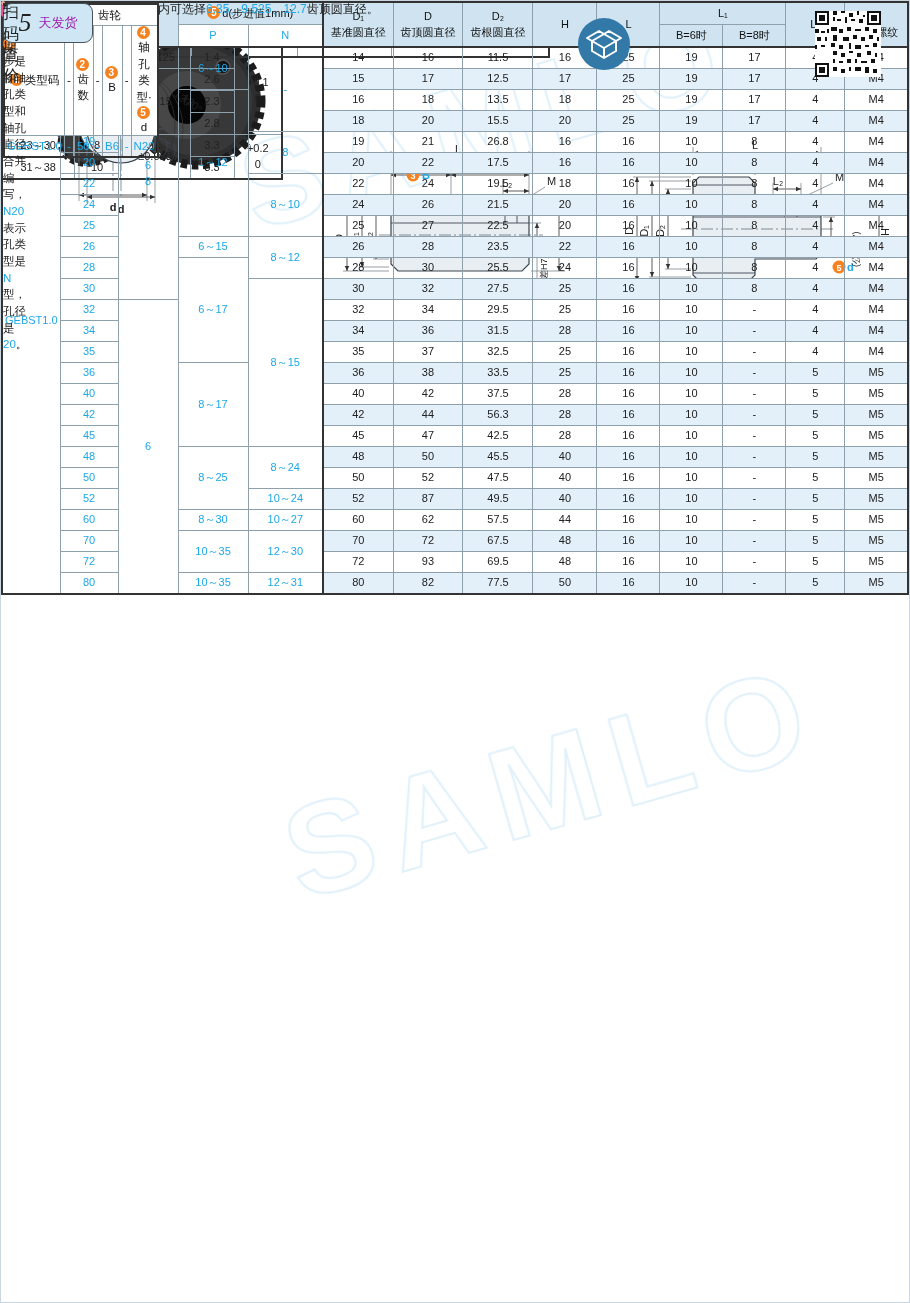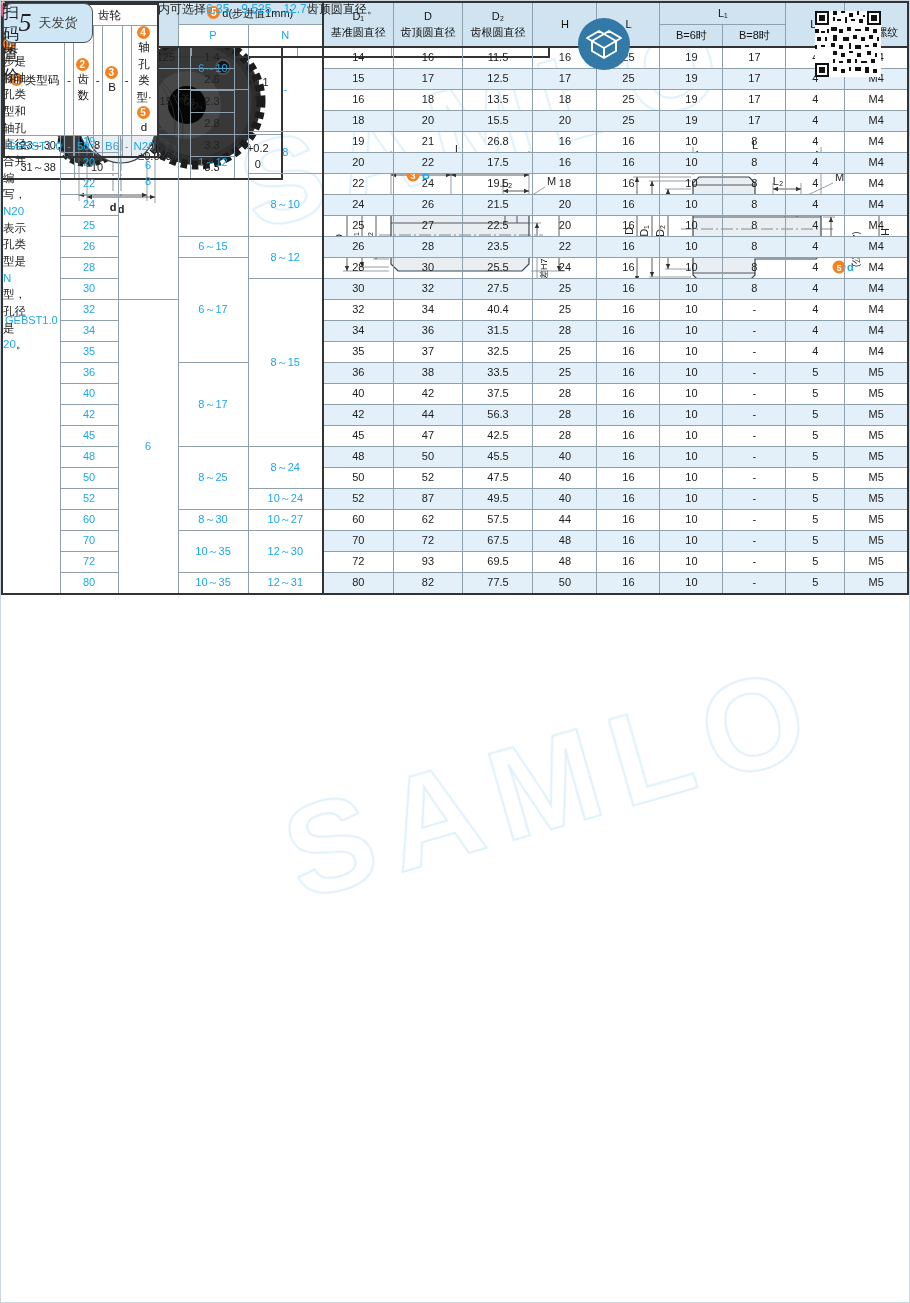--- a/index.html
+++ b/index.html
@@ -40,21 +40,21 @@
   .holes-desc{font-size:12.5px;text-align:center;}
   .kw-title{font-size:12.5px;font-weight:bold;}
   .foot{font-size:12px;}
   .box{position:absolute;border:2px solid #f2a79a;border-radius:2px;background:#fff;}
   .ord-cn{font-size:13.5px;letter-spacing:3px;color:#333;}
   .ord-en{font-size:12px;letter-spacing:3px;color:#333;}
   .note{font-size:11.5px;line-height:1.45;}
   .pill{position:absolute;width:88px;height:38px;background:#cfe7f5;border:1.5px solid #49525a;border-radius:9px;
         display:flex;align-items:center;justify-content:center;gap:7px;}
   .pill .num{font-family:"Liberation Serif","DejaVu Serif",serif;font-style:italic;font-size:26px;color:#222;}
-  .pill .unit{font-size:13px;color:#404040;}
+  .pill .unit{font-size:13px;color:#a21caf;}
   .qrcap{font-size:16px;text-align:center;}
   
   .bodyl{fill:#e9eef2;stroke:#3c4650;stroke-width:1.2;}
   .inl{stroke:#3c4650;stroke-width:.9;fill:none;}
   .cl{stroke:#55626e;stroke-width:.7;stroke-dasharray:12 3 2 3;fill:none;}
   .dl{stroke:#333;stroke-width:.8;fill:none;}
   .ext{stroke:#6a7680;stroke-width:.7;fill:none;}
   .hid{stroke:#3c4650;stroke-width:.9;stroke-dasharray:4 3;fill:none;}
   .dim{font-size:11px;fill:#222;}
   .dims{font-size:9px;fill:#222;}
@@ -526,21 +526,21 @@
           <td class="alt"><span>10</span></td>
           <td class="alt"><span>8</span></td>
           <td class="alt"><span>4</span></td>
           <td class="alt"><span>M4</span></td>
         </tr>
         <tr>
           <td class="cy"><span>32</span></td>
           <td rowspan="14" class="cy"><span>6</span></td>
           <td><span>32</span></td>
           <td><span>34</span></td>
-          <td><span>40.4</span></td>
+          <td><span>29.5</span></td>
           <td><span>25</span></td>
           <td><span>16</span></td>
           <td><span>10</span></td>
           <td><span>-</span></td>
           <td><span>4</span></td>
           <td><span>M4</span></td>
         </tr>
         <tr>
           <td class="cy"><span>34</span></td>
           <td class="alt"><span>34</span></td>

